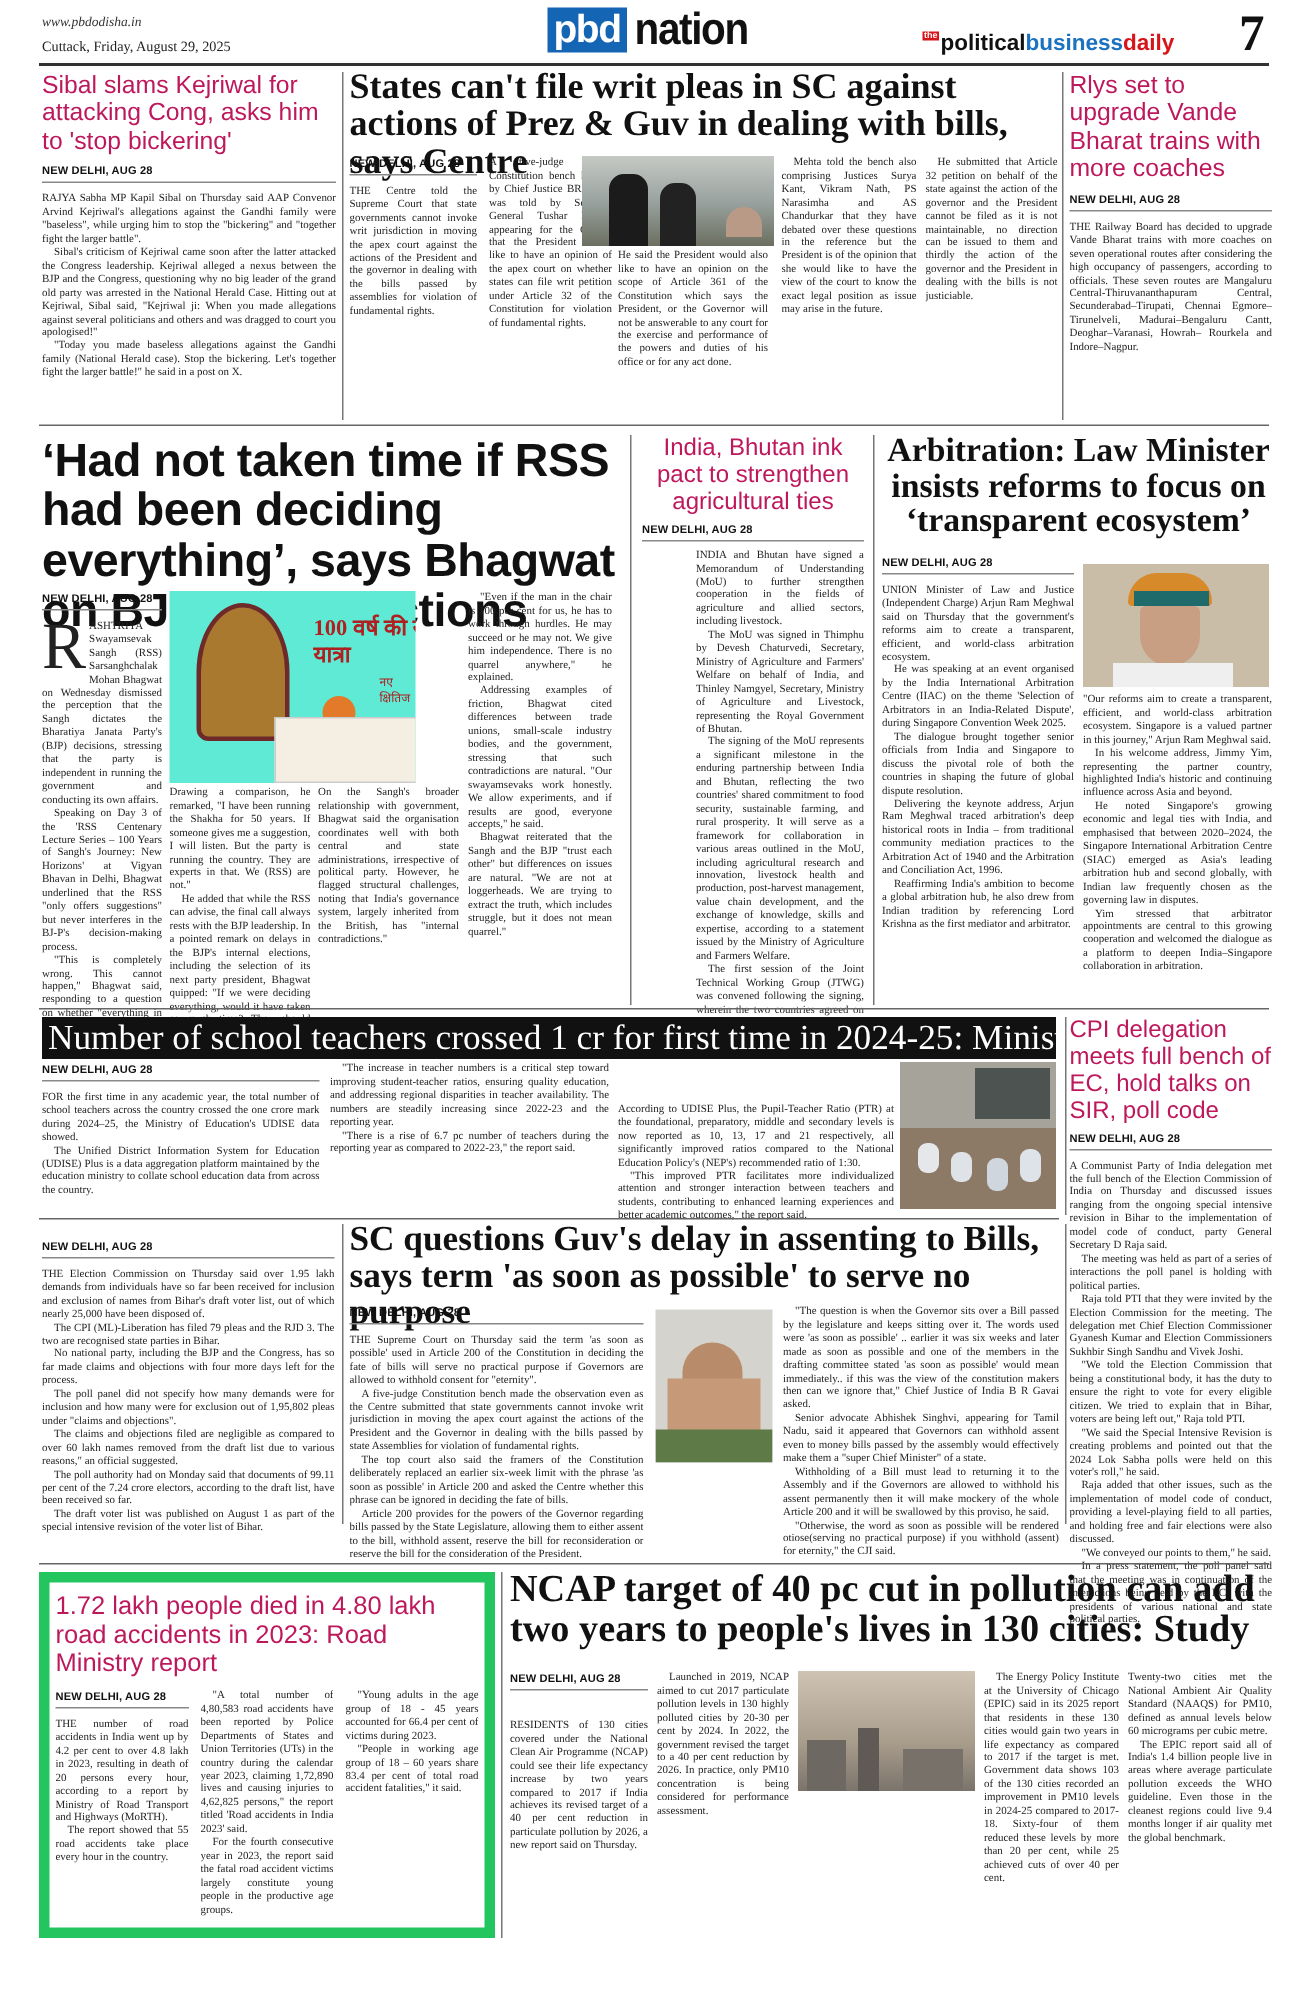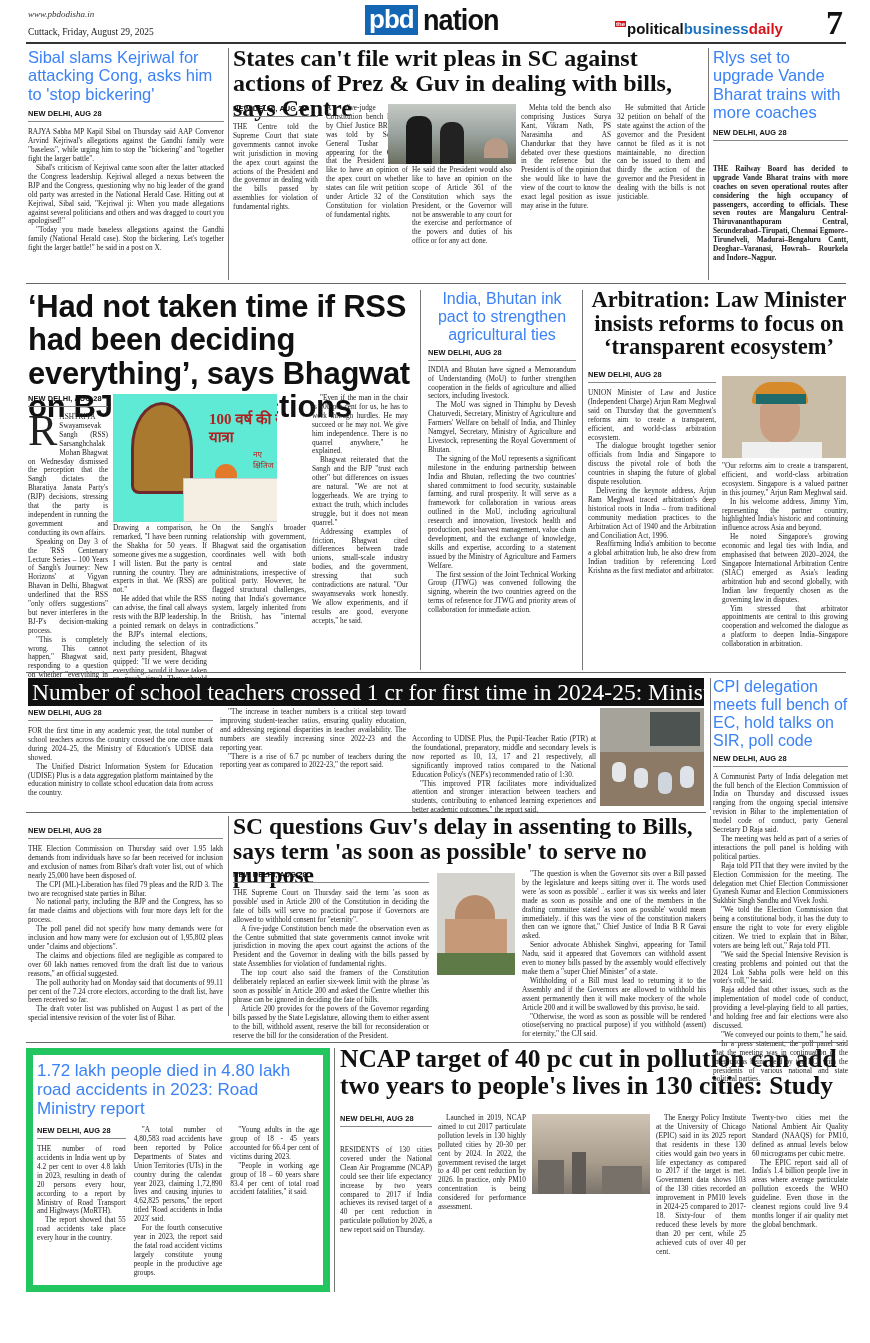--- a/index.html
+++ b/index.html
@@ -6,21 +6,21 @@
 body{width:870px;height:1343px;background:#fff;color:#111;font-family:"Liberation Serif",serif;position:relative;overflow:hidden}
 .abs{position:absolute}
 .hdr-url{font-style:italic;font-size:9px;color:#333}
 .hdr-date{font-size:9.5px;color:#222}
 .logo-box{background:#1565b5;color:#fff;font-family:"Liberation Sans",sans-serif;font-weight:bold;font-size:26px;letter-spacing:-1px;padding:0 4px;line-height:28px;height:30px}
 .logo-text{font-family:"Liberation Sans",sans-serif;font-weight:bold;font-size:30px;letter-spacing:-1px;line-height:30px;transform:scaleX(.9);transform-origin:left}
 .pbd{font-family:"Liberation Sans",sans-serif;font-weight:bold;font-size:15px}
 .pgno{font-family:"Liberation Serif",serif;font-size:34px;font-weight:bold;line-height:34px}
 .rule{background:#333;height:1.5px}
 .vrule{background:#777;width:1px}
-.hs{font-family:"Liberation Sans",sans-serif;line-height:1.12;color:#3b82f6}
+.hs{font-family:"Liberation Sans",sans-serif;line-height:1.12;color:#be185d}
 .hb{font-family:"Liberation Serif",serif;font-weight:bold;line-height:1.05;color:#111}
 .hbs{font-family:"Liberation Sans",sans-serif;font-weight:bold;line-height:1.08;color:#111}
 .dl{font-family:"Liberation Sans",sans-serif;font-weight:bold;font-size:7.4px;letter-spacing:.1px;border-bottom:1px solid #888;padding-bottom:3px}
 .bt{font-size:7.3px;line-height:8.9px;text-align:justify;color:#222}
 .bt p{text-indent:8px}
 .bt p.first{text-indent:0}
 .photo{background:#8a8a86;overflow:hidden}
 .boxed{border:7px solid #22c55e}
 .banner{background:#111;color:#fff;font-family:"Liberation Serif",serif;font-size:25px;line-height:28px;padding:0 4px;white-space:nowrap;overflow:hidden}
 .dropcap{float:left;font-size:44px;line-height:36px;margin-right:2px;font-family:"Liberation Serif",serif}
@@ -78,21 +78,21 @@
     <p>Mehta told the bench also comprising Justices Surya Kant, Vikram Nath, PS Narasimha and AS Chandurkar that they have debated over these questions in the reference but the President is of the opinion that she would like to have the view of the court to know the exact legal position as issue may arise in the future.</p>
   </div>
 <div class="abs bt" style="left: 617px; top: 104px; width: 88px; overflow: hidden;">
     <p>He submitted that Article 32 petition on behalf of the state against the action of the governor and the President cannot be filed as it is not maintainable, no direction can be issued to them and thirdly the action of the governor and the President in dealing with the bills is not justiciable.</p>
   </div>
 <div class="abs vrule" style="left:708px;top:48px;height:232px"></div>
 
 <div class="abs" style="left:713px;top:48px;width:135px">
   <div class="hs" style="font-size:16.5px">Rlys set to upgrade Vande Bharat trains with more coaches</div>
   <div class="dl" style="margin-top:6px">NEW DELHI, AUG 28</div>
-  <div class="bt" style="margin-top: 24px; overflow: hidden; font-weight: bold;">
+  <div class="bt" style="margin-top: 6px; overflow: hidden;">
       <p class="first">THE Railway Board has decided to upgrade Vande Bharat trains with more coaches on seven operational routes after considering the high occupancy of passengers, according to officials. These seven routes are Mangaluru Central-Thiruvananthapuram Central, Secunderabad–Tirupati, Chennai Egmore–Tirunelveli, Madurai–Bengaluru Cantt, Deoghar–Varanasi, Howrah– Rourkela and Indore–Nagpur.</p>
     </div>
 </div>
 
 <div class="abs rule" style="left:26px;top:283px;width:820px;height:1px;background:#666"></div>
 
 <div class="abs" style="left:28px;top:290px;width:395px">
   <div class="hbs" style="font-size:31px;letter-spacing:-.3px">‘Had not taken time if RSS had been deciding everything’, says Bhagwat on BJP chief elections</div>
 </div>
 <div class="abs" style="left:28px;top:394px;width:80px">
@@ -112,44 +112,45 @@
 </div>
 <div class="abs bt" style="left: 113px; top: 524px; width: 94px; overflow: hidden;">
   <p class="first">Drawing a comparison, he remarked, "I have been running the Shakha for 50 years. If someone gives me a suggestion, I will listen. But the party is running the country. They are experts in that. We (RSS) are not."</p>
   <p>He added that while the RSS can advise, the final call always rests with the BJP leadership. In a pointed remark on delays in the BJP's internal elections, including the selection of its next party president, Bhagwat quipped: "If we were deciding everything, would it have taken so much time? They should take their own time."</p>
 </div>
 <div class="abs bt" style="left: 212px; top: 524px; width: 94px; overflow: hidden;">
   <p class="first">On the Sangh's broader relationship with government, Bhagwat said the organisation coordinates well with both central and state administrations, irrespective of political party. However, he flagged structural challenges, noting that India's governance system, largely inherited from the British, has "internal contradictions."</p>
 </div>
 <div class="abs bt" style="left: 312px; top: 394px; width: 96px; overflow: hidden;">
   <p>"Even if the man in the chair is 100 per cent for us, he has to work through hurdles. He may succeed or he may not. We give him independence. There is no quarrel anywhere," he explained.</p>
+  <p>Addressing examples of friction, Bhagwat cited differences between trade unions, small-scale industry bodies, and the government, stressing that such contradictions are natural. "Our swayamsevaks work honestly. We allow experiments, and if results are good, everyone accepts," he said.</p>
   <p>Bhagwat reiterated that the Sangh and the BJP "trust each other" but differences on issues are natural. "We are not at loggerheads. We are trying to extract the truth, which includes struggle, but it does not mean quarrel."</p>
-  <p>Addressing examples of friction, Bhagwat cited differences between trade unions, small-scale industry bodies, and the government, stressing that such contradictions are natural. "Our swayamsevaks work honestly. We allow experiments, and if results are good, everyone accepts," he said.</p>
 </div>
 <div class="abs vrule" style="left:420px;top:290px;height:380px"></div>
 
 <div class="abs" style="left:428px;top:290px;width:148px">
   <div class="hs" style="font-size:16px;text-align:center">India, Bhutan ink pact to strengthen agricultural ties</div>
   <div class="dl" style="margin-top:4px">NEW DELHI, AUG 28</div>
-  <div class="bt" style="margin-top: 5px; overflow: hidden;">
+  <div class="bt" style="margin-top: 5px; overflow: hidden; margin-left: 36px;">
     <p class="first">INDIA and Bhutan have signed a Memorandum of Understanding (MoU) to further strengthen cooperation in the fields of agriculture and allied sectors, including livestock.</p>
     <p>The MoU was signed in Thimphu by Devesh Chaturvedi, Secretary, Ministry of Agriculture and Farmers' Welfare on behalf of India, and Thinley Namgyel, Secretary, Ministry of Agriculture and Livestock, representing the Royal Government of Bhutan.</p>
     <p>The signing of the MoU represents a significant milestone in the enduring partnership between India and Bhutan, reflecting the two countries' shared commitment to food security, sustainable farming, and rural prosperity. It will serve as a framework for collaboration in various areas outlined in the MoU, including agricultural research and innovation, livestock health and production, post-harvest management, value chain development, and the exchange of knowledge, skills and expertise, according to a statement issued by the Ministry of Agriculture and Farmers Welfare.</p>
     <p>The first session of the Joint Technical Working Group (JTWG) was convened following the signing, wherein the two countries agreed on the terms of reference for JTWG and priority areas of collaboration for immediate action.</p>
   </div>
 </div>
 <div class="abs vrule" style="left:582px;top:290px;height:380px"></div>
 
 <div class="abs" style="left:588px;top:288px;width:262px">
   <div class="hb" style="font-size:22.5px;text-align:center">Arbitration: Law Minister insists reforms to focus on ‘transparent ecosystem’</div>
 </div>
 <div class="abs" style="left:588px;top:370px;width:128px">
   <div class="dl">NEW DELHI, AUG 28</div>
   <div class="bt" style="margin-top: 6px; overflow: hidden;">
     <p class="first">UNION Minister of Law and Justice (Independent Charge) Arjun Ram Meghwal said on Thursday that the government's reforms aim to create a transparent, efficient, and world-class arbitration ecosystem.</p>
+    <p>He was speaking at an event organised by the India International Arbitration Centre (IIAC) on the theme 'Selection of Arbitrators in an India-Related Dispute', during Singapore Convention Week 2025.</p>
     <p>The dialogue brought together senior officials from India and Singapore to discuss the pivotal role of both the countries in shaping the future of global dispute resolution.</p>
     <p>Delivering the keynote address, Arjun Ram Meghwal traced arbitration's deep historical roots in India – from traditional community mediation practices to the Arbitration Act of 1940 and the Arbitration and Conciliation Act, 1996.</p>
     <p>Reaffirming India's ambition to become a global arbitration hub, he also drew from Indian tradition by referencing Lord Krishna as the first mediator and arbitrator.</p>
   </div>
 </div>
 <div class="abs photo" style="left:722px;top:376px;width:124px;height:82px;background:#c9bda7">
   <div style="position:absolute;left:30px;top:6px;width:56px;height:22px;background:#d78a2a;border-radius:28px 28px 4px 4px"></div>
   <div style="position:absolute;left:34px;top:18px;width:50px;height:10px;background:#1f6b6b"></div>
   <div style="position:absolute;left:38px;top:28px;width:40px;height:40px;background:#c89f83;border-radius:4px 4px 20px 20px"></div>
   <div style="position:absolute;left:20px;top:66px;width:80px;height:16px;background:#efefef"></div>

